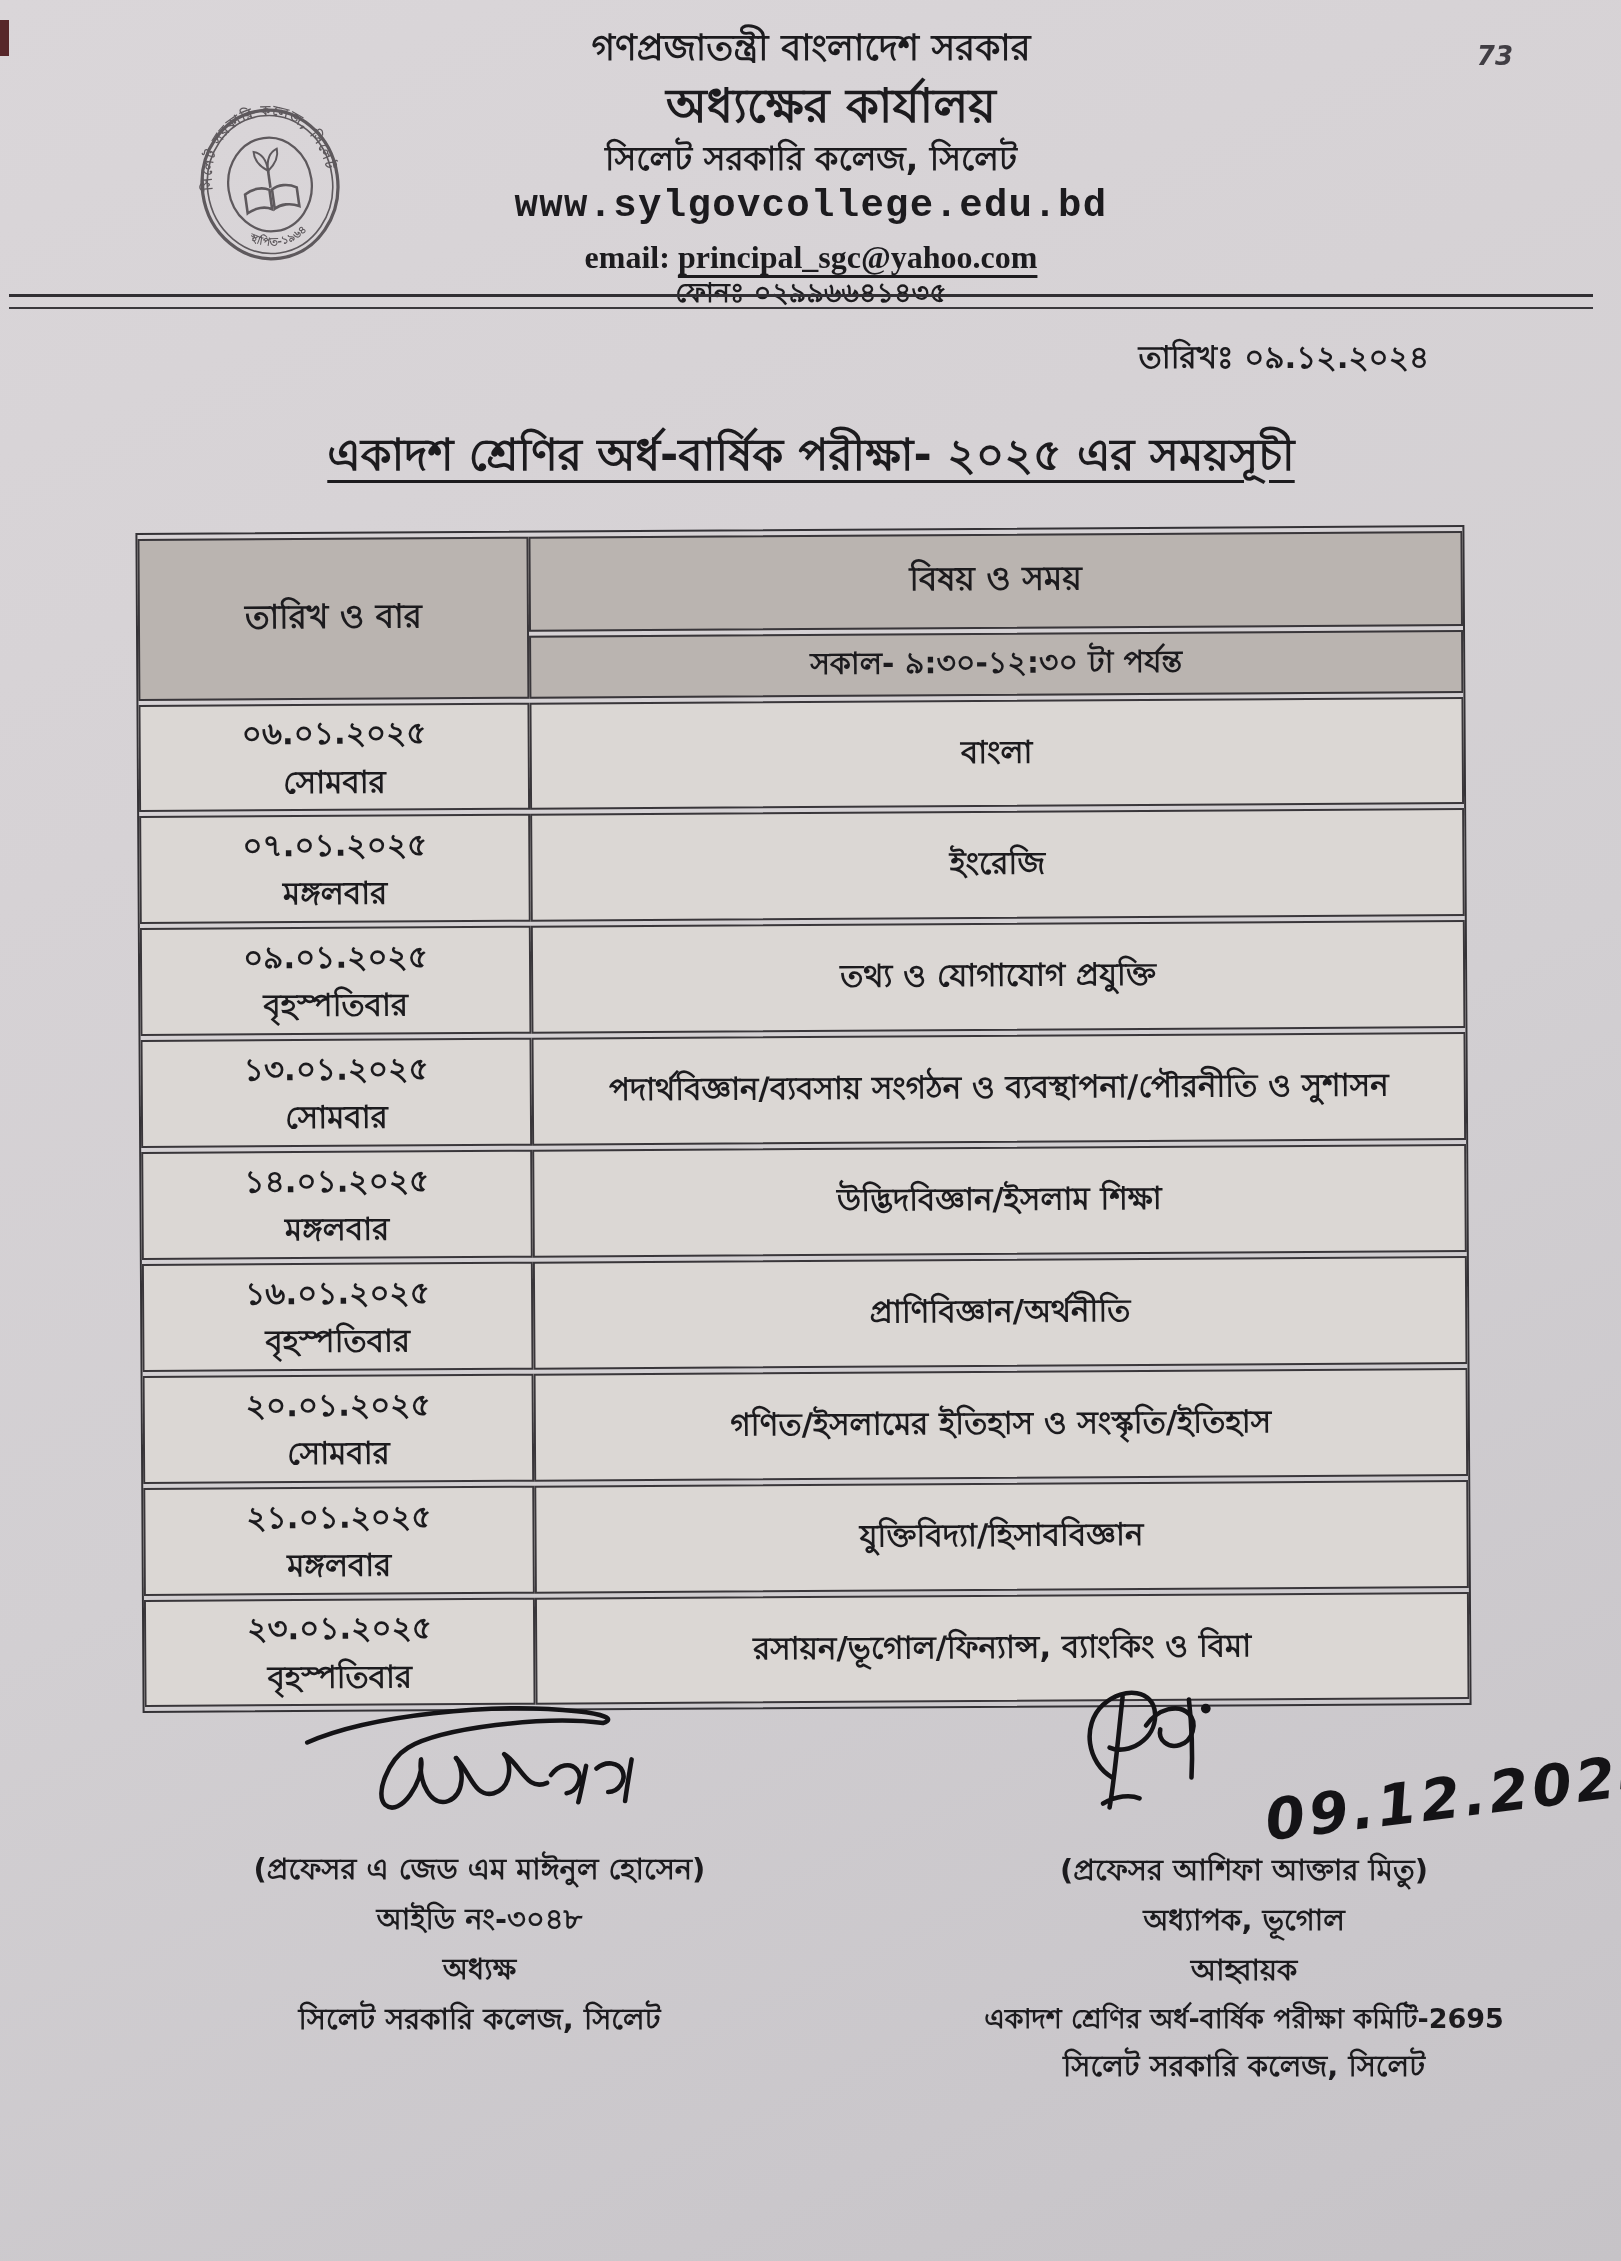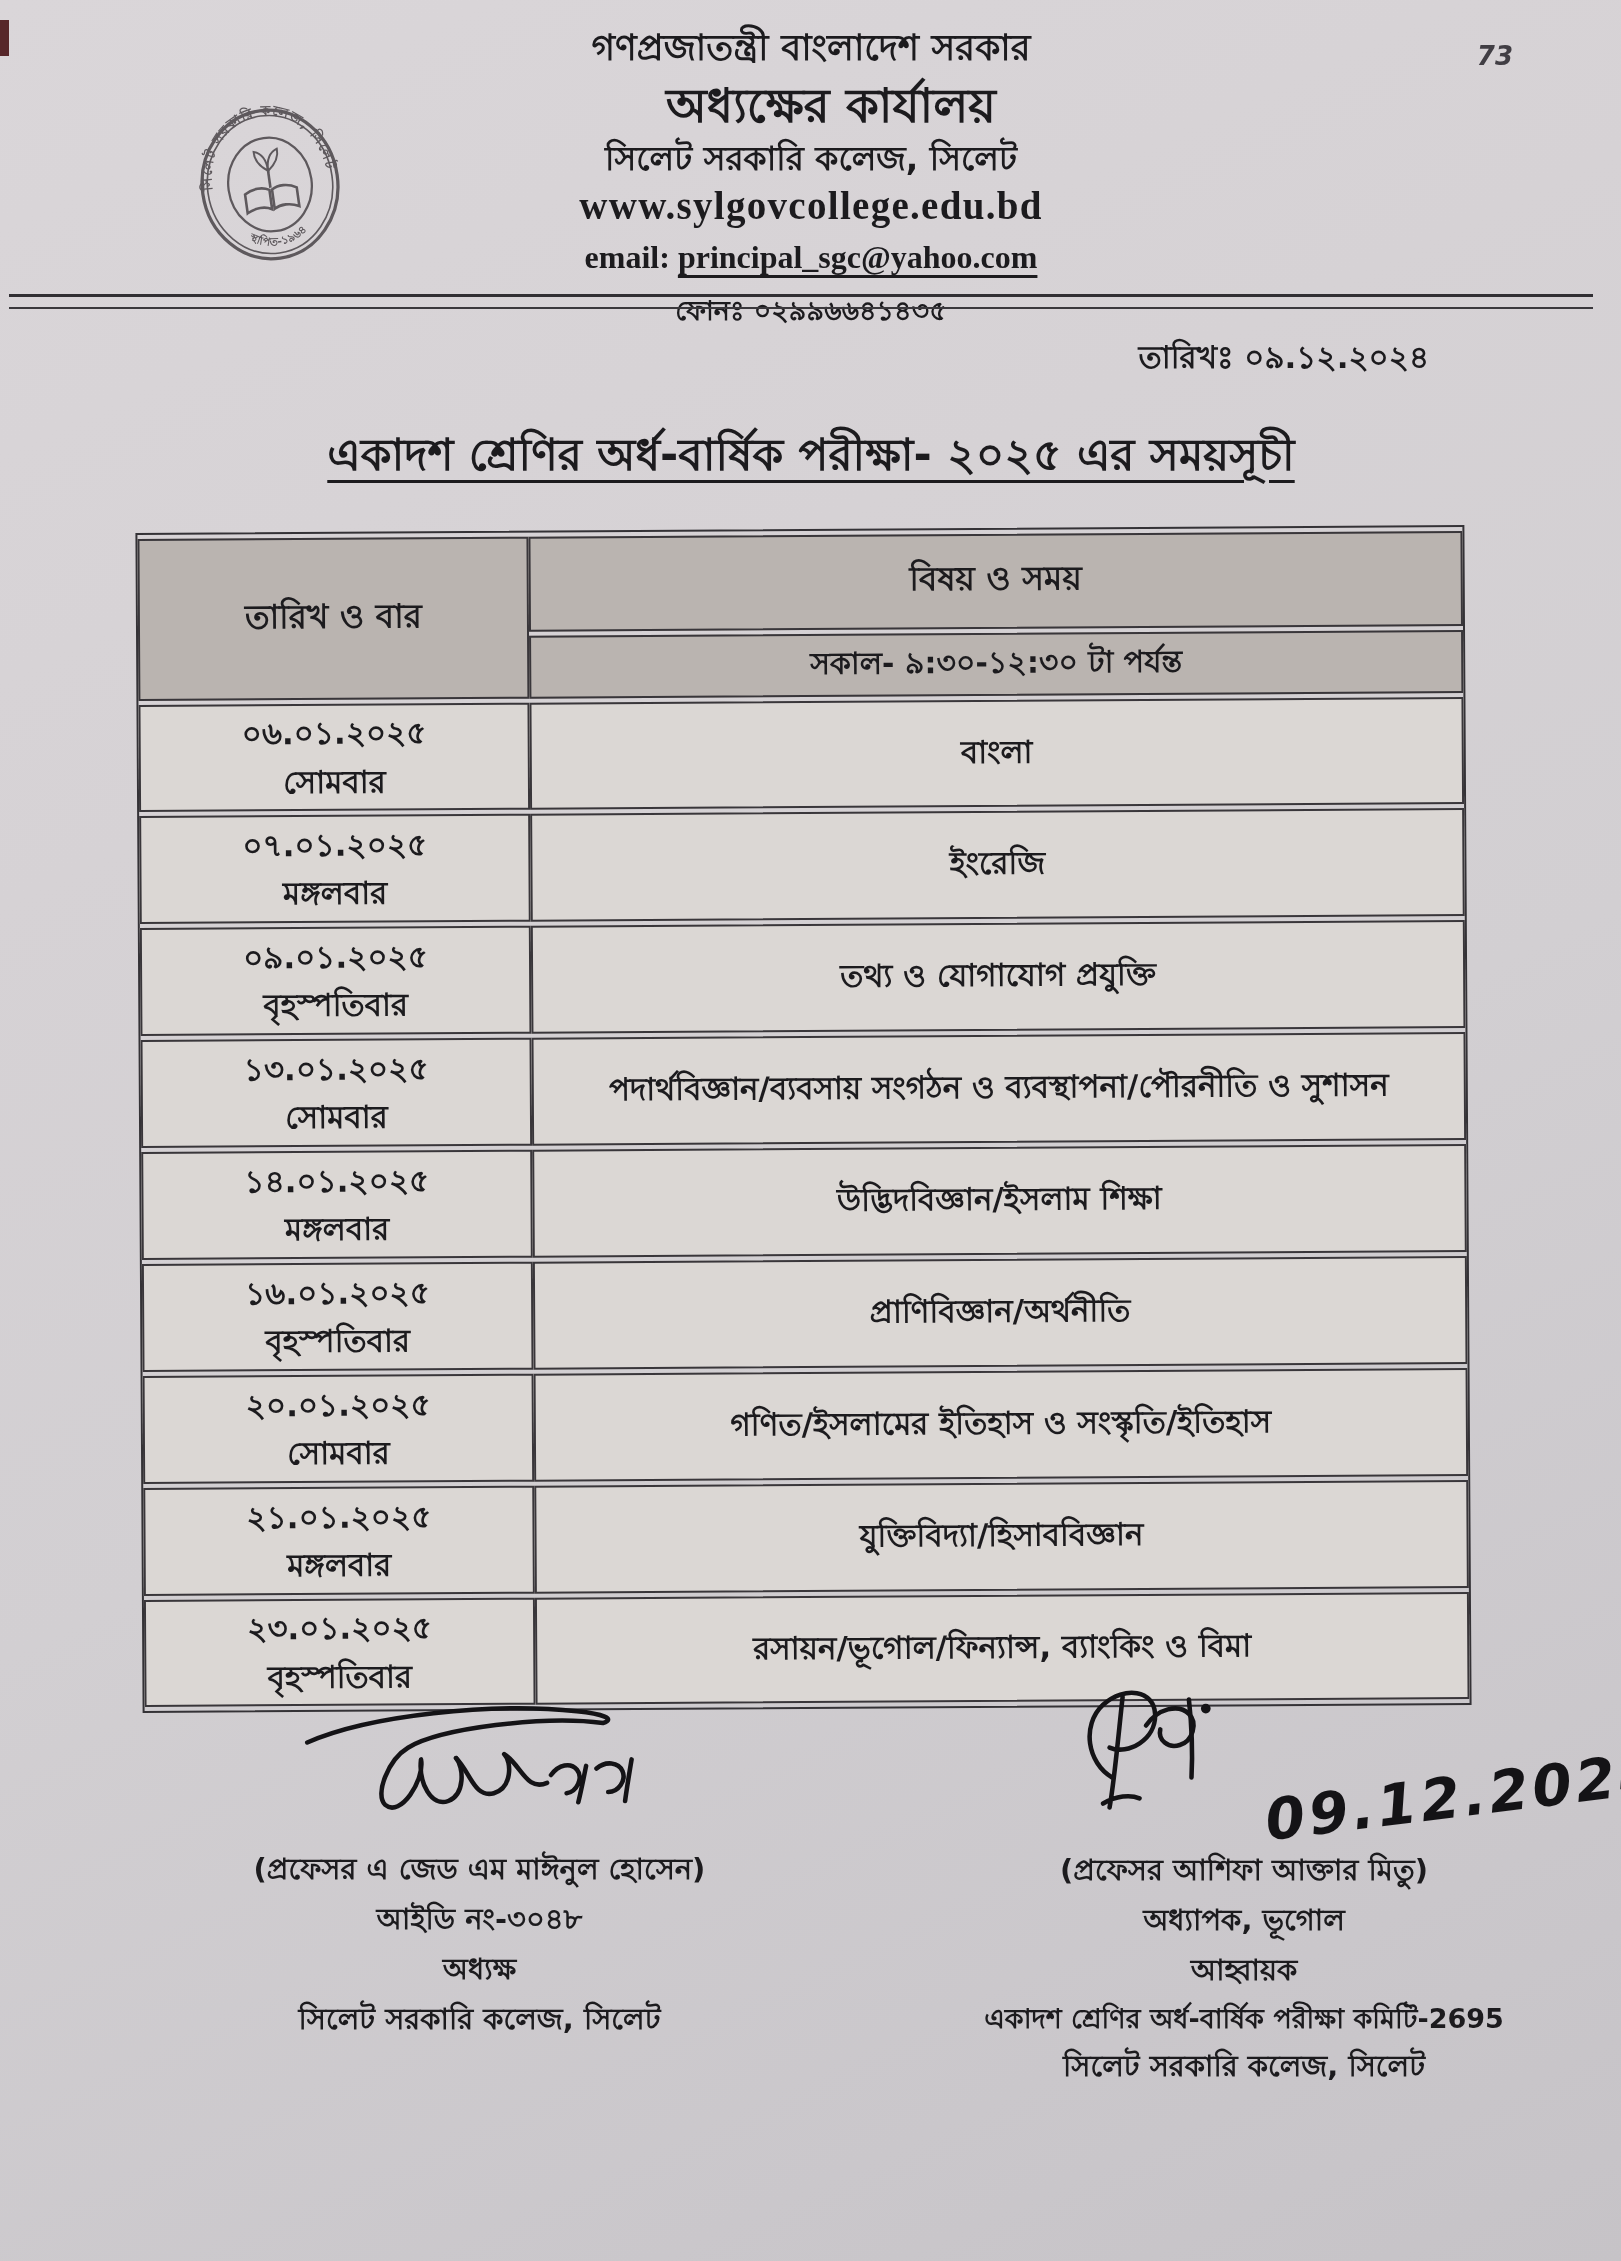--- a/index.html
+++ b/index.html
@@ -21,24 +21,24 @@
   .page-number{position:absolute;top:41px;right:109px;font-size:26px;font-style:italic;font-weight:700;color:#413e44;}
 
   
   .seal{position:absolute;left:195px;top:103px;width:150px;height:163px;transform:rotate(-8deg);opacity:.9;}
 
   
   .letterhead{position:absolute;top:27px;left:0;width:100%;text-align:center;line-height:1.18;}
   .lh-govt{font-size:36px;font-weight:600;}
   .lh-office{font-size:47px;font-weight:800;margin-top:9px;margin-left:40px;}
   .lh-college{font-size:33px;font-weight:700;margin-top:6.5px;}
-  .lh-web{font-family:Liberation Serif, serif;font-size:39px;font-weight:700;letter-spacing:1.3px;margin-top:3.9px;}
+  .lh-web{font-family:Liberation Mono, monospace;font-size:39px;font-weight:700;letter-spacing:1.3px;margin-top:3.9px;}
   .lh-email{font-family:"Liberation Serif","DejaVu Serif",serif;font-size:32px;font-weight:700;margin-top:10px;}
   .lh-email .addr{text-decoration:underline;text-underline-offset:6.5px;text-decoration-thickness:2.6px;}
-  .lh-phone{font-size:27px;font-weight:700;margin-top:18px;}
+  .lh-phone{font-size:27px;font-weight:700;margin-top:0;}
 
   .head-rule{position:absolute;top:294px;left:9px;width:1584px;height:9.8px;
     border-top:3.9px solid #312f33;border-bottom:2.6px solid #3a383c;}
 
   .date-line{position:absolute;top:333px;right:193px;font-size:31px;font-weight:600;}
 
   .doc-title{position:absolute;top:422px;left:0;width:100%;text-align:center;
     font-size:44px;font-weight:800;text-decoration:underline;
     text-underline-offset:10.4px;text-decoration-thickness:2.6px;}
 

